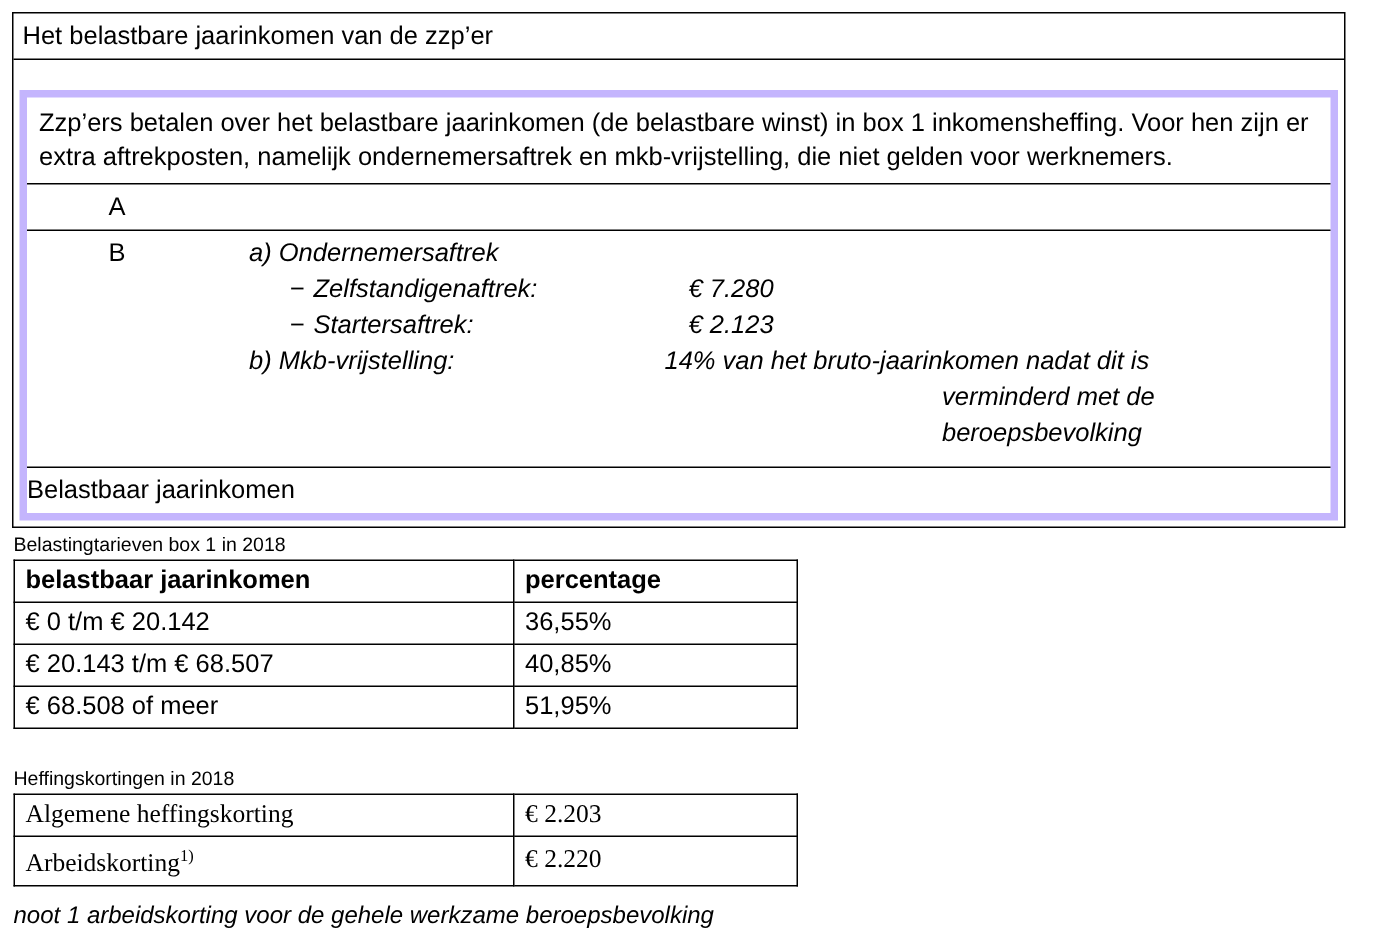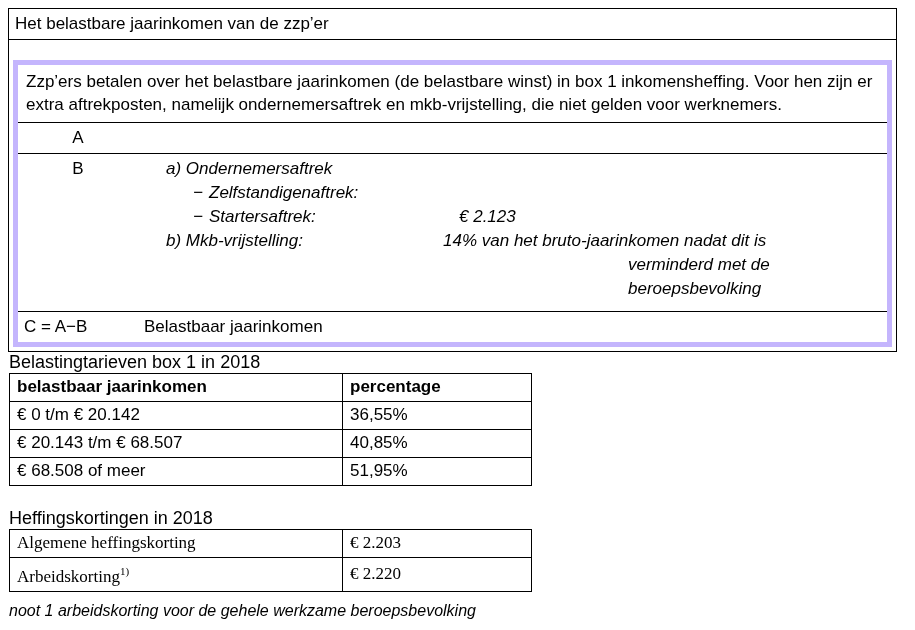--- a/index.html
+++ b/index.html
@@ -130,21 +130,21 @@
   .mkb-cont {
     font-style: italic;
     font-size: 17px;
     line-height: 24px;
     padding-left: 490px;
   }
 
   
   .section-heading {
     position: absolute;
-    font-size: 18px;
+    font-size: 13px;
     line-height: 21px;
   }
 
   .data-table {
     position: absolute;
     border-collapse: collapse;
     font-size: 17px;
   }
   .data-table td, .data-table th {
     border: 1px solid #000;
@@ -186,39 +186,39 @@
 
       <div class="line-row">
         <div class="col-letter">B</div>
         <div class="col-desc">
           <div class="sub-block">
             <div class="sub-head">a) Ondernemersaftrek</div>
 
             <div class="sub-item">
               <span class="dash">−</span>
               <span class="label">Zelfstandigenaftrek:</span>
+              <span class="value">€ 7.280</span>
             </div>
 
             <div class="sub-item">
               <span class="dash">−</span>
               <span class="label">Startersaftrek:</span>
               <span class="value">€ 2.123</span>
             </div>
 
             <div class="mkb-row">
               <span class="label">b) Mkb-vrijstelling:</span>
               <span class="value">14% van het bruto-jaarinkomen nadat dit is</span>
             </div>
             <div class="mkb-cont">verminderd met de beroepsbevolking</div>
           </div>
         </div>
       </div>
 
       <div class="line-row no-border">
-        <div class="col-letter left">C = A−B</div>
         <div class="col-desc">Belastbaar jaarinkomen</div>
       </div>
 
     </div>
   </div>
 
   <div class="section-heading" style="left:9px; top:352px;">Belastingtarieven box 1 in 2018</div>
 
   <table class="data-table" style="left:9px; top:373px;">
     <tbody>

